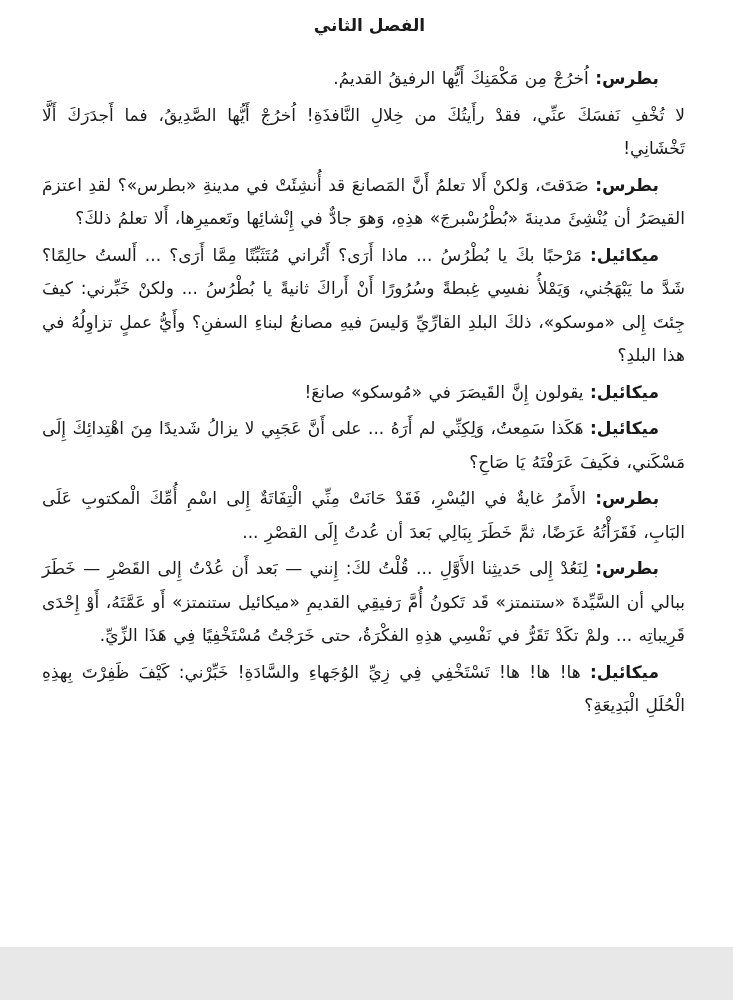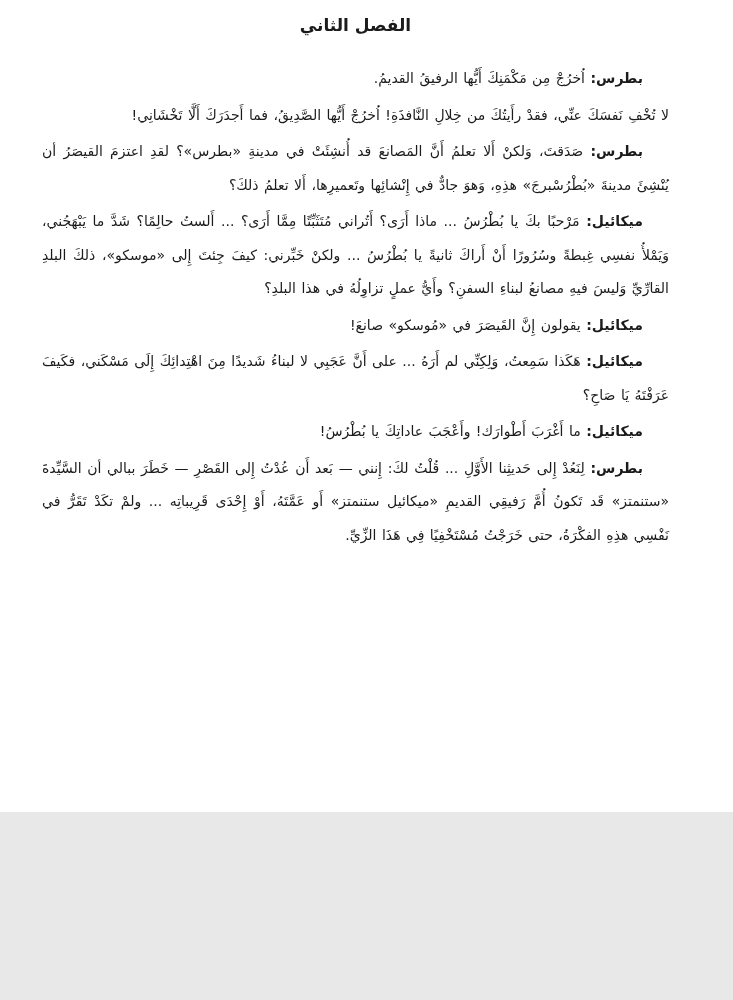--- a/index.html
+++ b/index.html
@@ -3,43 +3,43 @@
 <meta charset="utf-8">
 <style>
   html, body {
     margin: 0;
     padding: 0;
     background: #e8e8e8;
   }
   .page {
     position: relative;
     width: 733px;
-    height: 812px;
+    height: 947px;
     margin: 0 auto;
     background: #ffffff;
     color: #1b1b1b;
     font-family: "DejaVu Sans", sans-serif;
     direction: rtl;
     overflow: hidden;
     box-sizing: border-box;
-    padding: 12px 64px 0 42px;
+    padding: 12px 36px 0 42px;
   }
   .chapter-title {
     margin: 0 0 24px 0;
     text-align: center;
     font-size: 17px;
     font-weight: bold;
     line-height: 26px;
     color: #1b1b1b;
   }
   .para {
-    margin: 0 0 3px 0;
+    margin: 0 12px 3px 0;
     direction: rtl;
     text-align: justify;
-    font-size: 14px;
+    font-size: 17px;
     line-height: 33.5px;
     text-indent: 26px;
     word-spacing: 1px;
   }
   .para.no-indent {
     text-indent: 0;
   }
   .speaker {
     font-weight: bold;
   }
@@ -55,23 +55,24 @@
 
   <p class="para no-indent"><b class="speaker"></b> <span>لا تُخْفِ نَفسَكَ عنِّي، فقدْ رأَيتُكَ من خِلالِ النَّافذَةِ! اُخرُجْ أَيُّها الصَّدِيقُ، فما أَجدَرَكَ أَلَّا تَخْشَانِي!</span></p>
 
   <p class="para"><b class="speaker">بطرس:</b> <span>صَدَقتَ، وَلكنْ أَلا تعلمُ أَنَّ المَصانعَ قد أُنشِئَتْ في مدينةِ «بطرس»؟ لقدِ اعتزمَ القيصَرُ أن يُنْشِئَ مدينةَ «بُطْرُسْبرجَ» هذِهِ، وَهوَ جادٌّ في إِنْشائِها وتَعميرِها، أَلا تعلمُ ذلكَ؟</span></p>
 
   <p class="para"><b class="speaker">ميكائيل:</b> <span>مَرْحبًا بكَ يا بُطْرُسُ ... ماذا أَرَى؟ أَتُراني مُتَثَبِّتًا مِمَّا أَرَى؟ ... أَلستُ حالِمًا؟ شَدَّ ما يَبْهَجُني، وَيَمْلأُ نفسِي غِبطةً وسُرُورًا أَنْ أَراكَ ثانيةً يا بُطْرُسُ ... ولكنْ خَبِّرني: كيفَ جِئتَ إِلى «موسكو»، ذلكَ البلدِ القارِّيِّ وَليسَ فيهِ مصانعُ لبناءِ السفنِ؟ وأَيُّ عملٍ تزاوِلُهُ في هذا البلدِ؟</span></p>
 
   <p class="para"><b class="speaker">ميكائيل:</b> <span>يقولون إِنَّ القَيصَرَ في «مُوسكو» صانعَ!</span></p>
 
 
-  <p class="para"><b class="speaker">ميكائيل:</b> <span>هَكَذا سَمِعتُ، وَلِكِنِّي لم أَرَهُ ... على أَنَّ عَجَبِي لا لبناءُ شَديدًا مِنَ اهْتِدائِكَ إِلَى مَسْكَني، فكَيفَ عَرَفْتَهُ يَا صَاحِ؟</span></p>
+  <p class="para"><b class="speaker">ميكائيل:</b> <span>هَكَذا سَمِعتُ، وَلِكِنِّي لم أَرَهُ ... على أَنَّ عَجَبِي لا يزالُ شَديدًا مِنَ اهْتِدائِكَ إِلَى مَسْكَني، فكَيفَ عَرَفْتَهُ يَا صَاحِ؟</span></p>
+
+  <p class="para"><b class="speaker">بطرس:</b> <span>الأَمرُ غايةٌ في اليُسْرِ، فَقَدْ حَانَتْ مِنِّي الْتِفَاتَةٌ إِلى اسْمِ أُمِّكَ الْمكتوبِ عَلَى البَابِ، فَقَرَأْتُهُ عَرَضًا، ثمَّ خَطَرَ بِبَالِي بَعدَ أن عُدتُ إِلَى القصْرِ ...</span></p>
 
 
 
 
-  <p class="para"><b class="speaker">ميكائيل:</b> <span>ما أَغْرَبَ أَطْوارَك! وأَعْجَبَ عاداتِكَ يا بُطْرُسُ!</span></p>
-
   <p class="para"><b class="speaker">بطرس:</b> <span>لِنَعُدْ إِلى حَديثِنا الأَوَّلِ ... قُلْتُ لكَ: إِنني — بَعد أَن عُدْتُ إِلى القَصْرِ — خَطَرَ ببالي أن السَّيِّدةَ «ستنمتز» قَد تَكونُ أُمَّ رَفيقِي القديمِ «ميكائيل ستنمتز» أَو عَمَّتَهُ، أَوْ إِحْدَى قَرِيباتِه ... ولمْ تكَدْ تَقَرُّ في نَفْسِي هذِهِ الفكْرَةُ، حتى خَرَجْتُ مُسْتَخْفِيًا فِي هَذَا الزِّيِّ.</span></p>
 
+  <p class="para"><b class="speaker">ميكائيل:</b> <span>ها! ها! ها! تَسْتَخْفِي فِي زِيِّ الوُجَهاءِ والسَّادَةِ! خَبِّرْني: كَيْفَ ظَفِرْتَ بِهذِهِ الْحُلَلِ الْبَدِيعَةِ؟</span></p>
 
 </div>
 
 </body></html>

